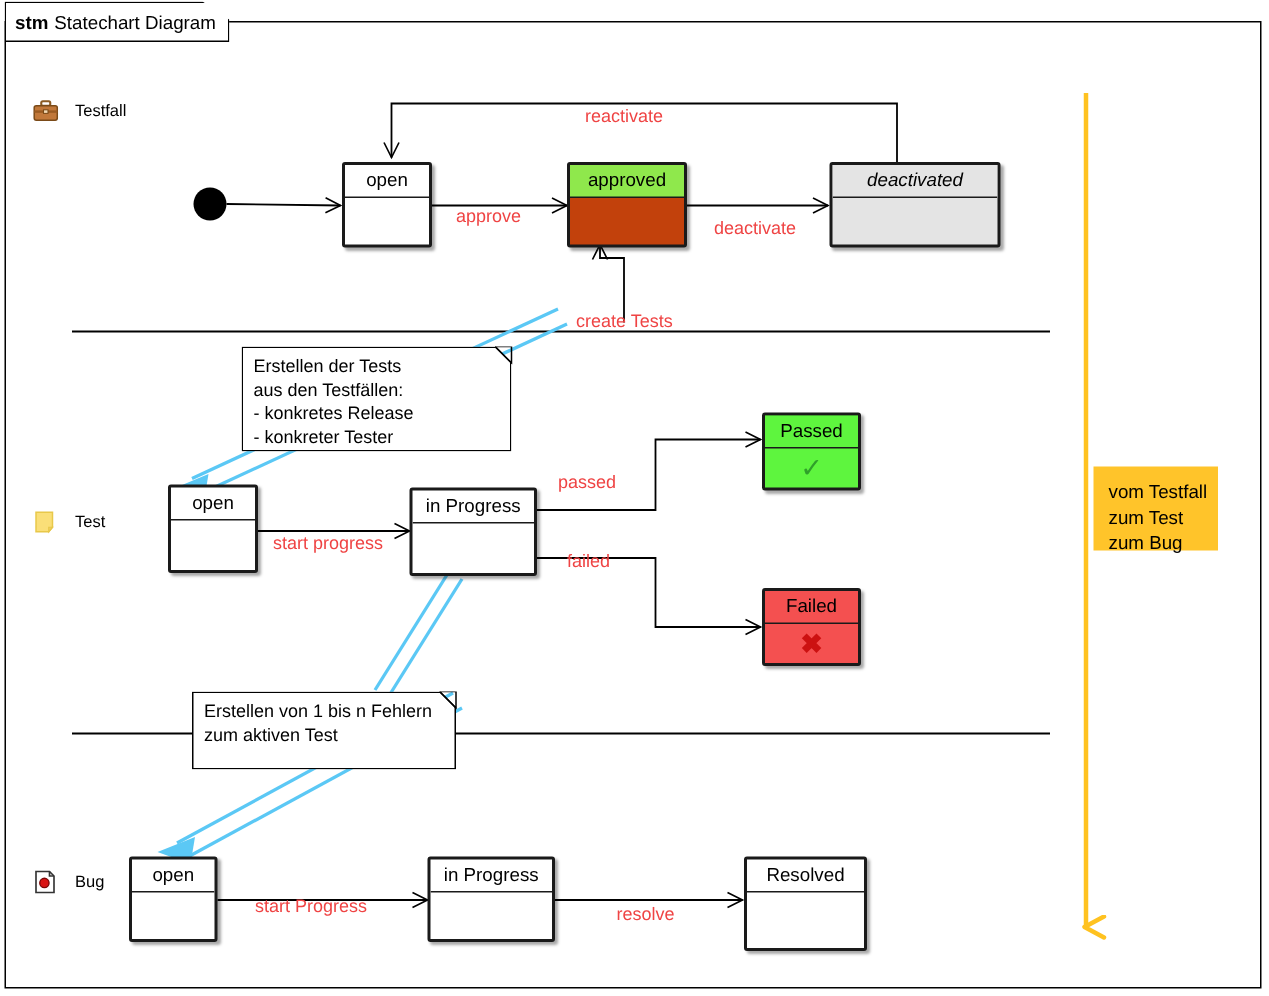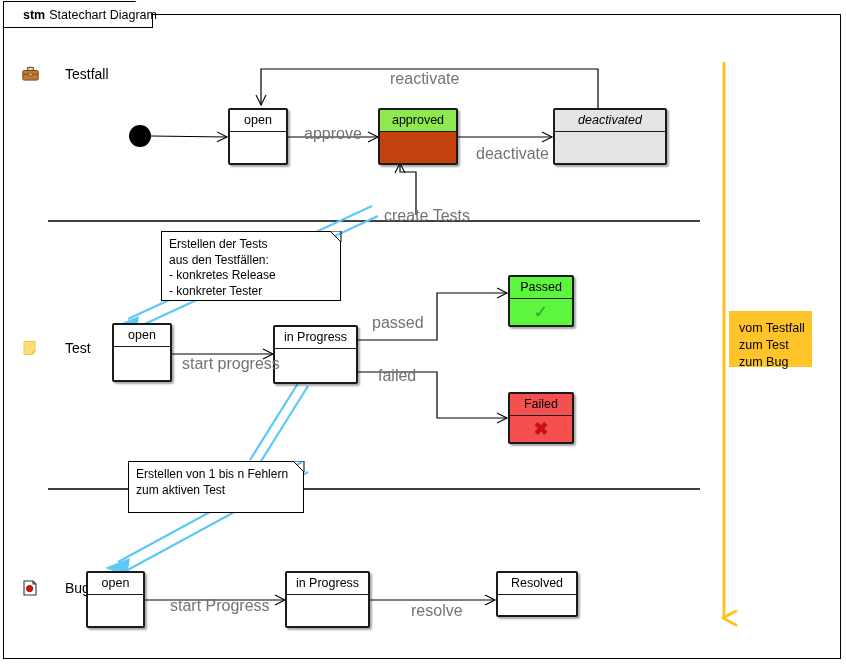--- a/index.html
+++ b/index.html
@@ -33,41 +33,41 @@
     box-sizing:border-box;
     -webkit-clip-path: polygon(0 0, 88% 0, 100% 45%, 100% 100%, 0 100%);
     clip-path: polygon(0 0, 88% 0, 100% 45%, 100% 100%, 0 100%);
     z-index:5;
   }
   .title-tab-inner{
     position:absolute;
     left:3px; top:1px;
     width:150px; height:27px;
     display:flex; align-items:center;
-    padding-left:20px;
+    padding-left:7px;
     box-sizing:border-box;
     font-size:12.5px; color:#000;
     white-space:nowrap;
     z-index:6;
   }
   .title-tab-inner b{font-weight:bold; margin-right:4px;}
 
   
   svg.layer{
     position:absolute; left:0; top:0;
     width:846px; height:664px;
     overflow:visible;
     pointer-events:none;
   }
 
   
   .lane-label{
     position:absolute;
-    display:flex; align-items:center; gap:26px;
-    font-size:14px; color:#000;
+    display:flex; align-items:center; gap:11px;
+    font-size:11px; color:#000;
     white-space:nowrap;
   }
   .lane-label .txt{line-height:1;}
 
   
   .ico{width:17px;height:16px;position:relative;flex:0 0 auto;}
 
   
   .state{
     position:absolute;
@@ -122,22 +122,22 @@
     clip-path: polygon(0 0, calc(100% - 11px) 0, 100% 11px, 100% 100%, 0 100%);
   }
   .note-fold{
     position:absolute;
     pointer-events:none;
   }
 
   
   .tlabel{
     position:absolute;
-    font-size:16px;
-    color:#737373;
+    font-size:12px;
+    color:#ef4444;
     white-space:nowrap;
   }
 
   
   .sticky{
     position:absolute;
     background:#FFC42A;
     font-size:12.5px;
     color:#000;
     line-height:17px;
@@ -287,26 +287,26 @@
   <div class="state" style="left:86px; top:571px; width:59px; height:57px;">
     <div class="name">open</div>
     <div class="body"></div>
   </div>
 
   <div class="state" style="left:285px; top:571px; width:85px; height:57px;">
     <div class="name">in Progress</div>
     <div class="body"></div>
   </div>
 
-  <div class="state" style="left:496px; top:571px; width:82px; height:46px;">
+  <div class="state" style="left:496px; top:571px; width:82px; height:63px;">
     <div class="name">Resolved</div>
     <div class="body"></div>
   </div>
 
-  <div class="tlabel" style="left:304px; top:125px;">approve</div>
+  <div class="tlabel" style="left:304px; top:137px;">approve</div>
   <div class="tlabel" style="left:476px; top:145px;">deactivate</div>
   <div class="tlabel" style="left:390px; top:70px;">reactivate</div>
   <div class="tlabel" style="left:384px; top:207px;">create Tests</div>
   <div class="tlabel" style="left:182px; top:355px;">start progress</div>
   <div class="tlabel" style="left:372px; top:314px;">passed</div>
   <div class="tlabel" style="left:378px; top:367px;">failed</div>
   <div class="tlabel" style="left:170px; top:597px;">start Progress</div>
   <div class="tlabel" style="left:411px; top:602px;">resolve</div>
 
   <div class="note" style="left:161px; top:231px; width:180px; height:70px;">Erstellen der Tests

